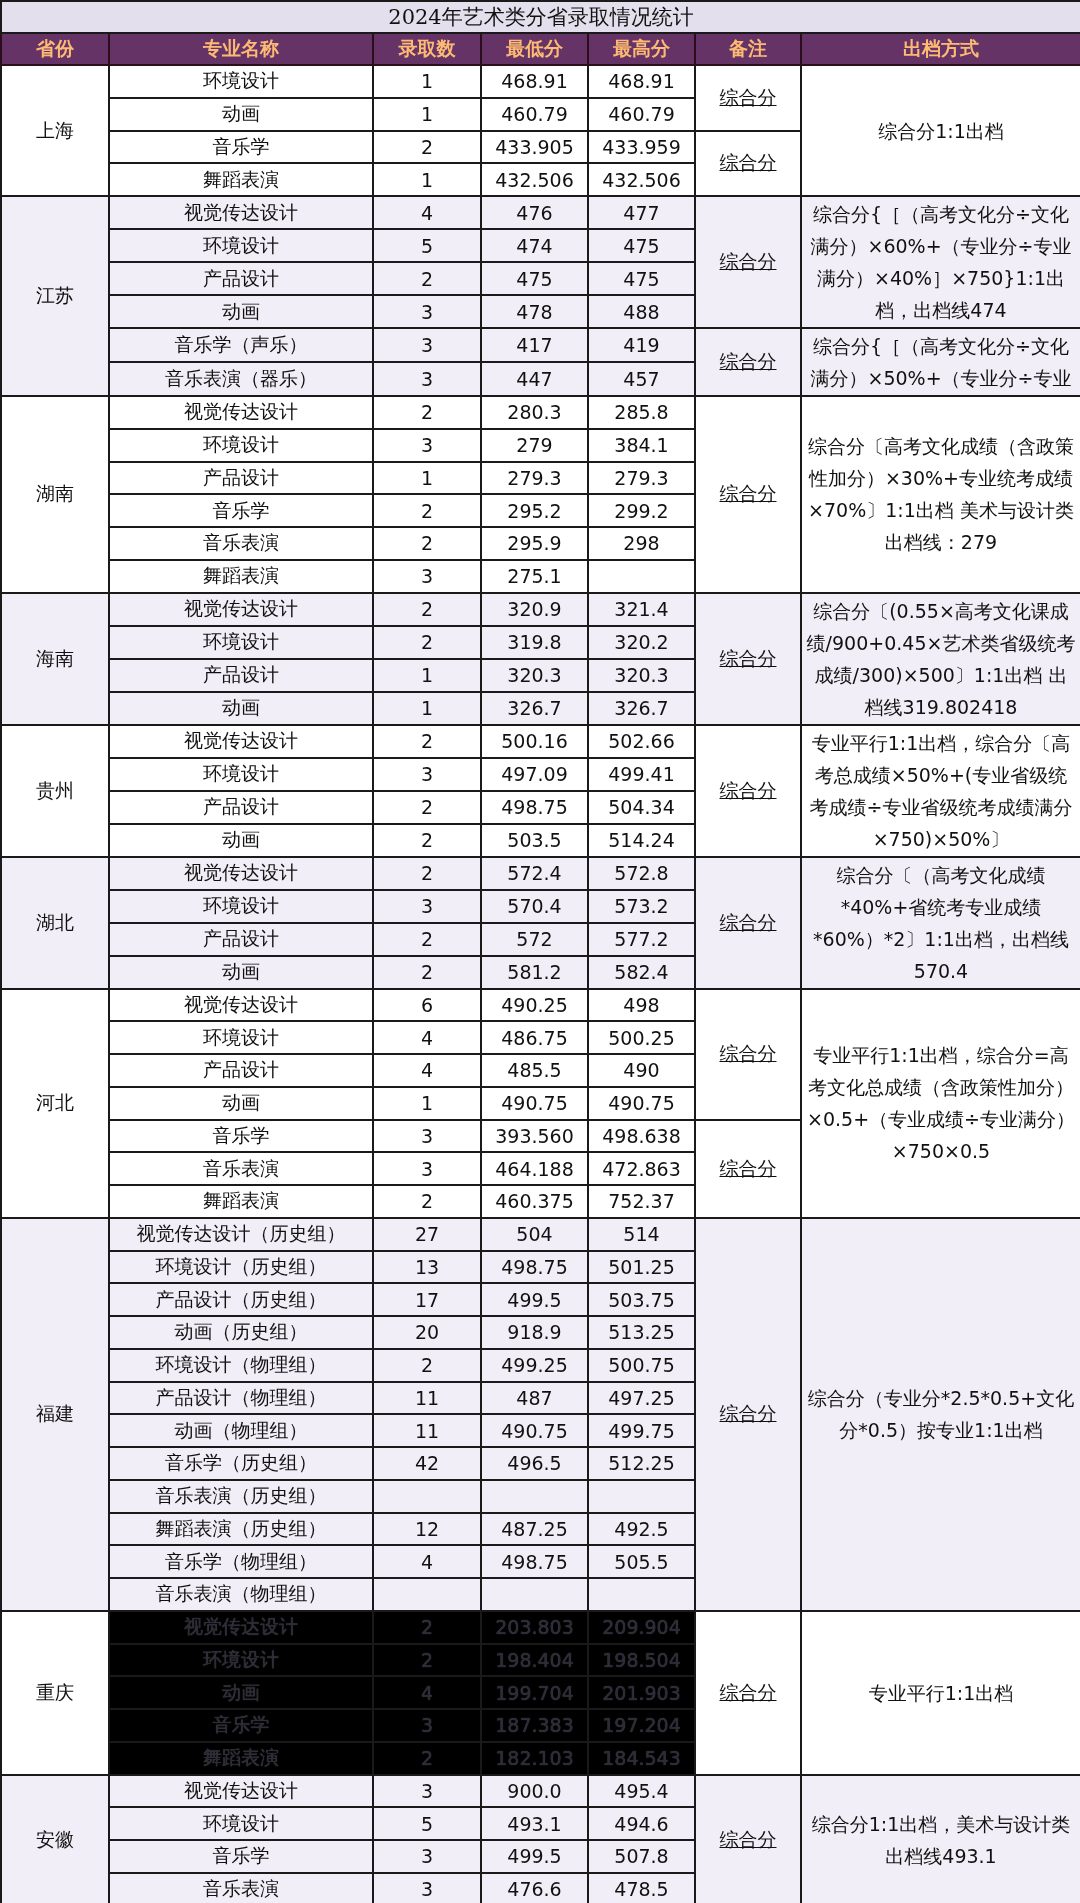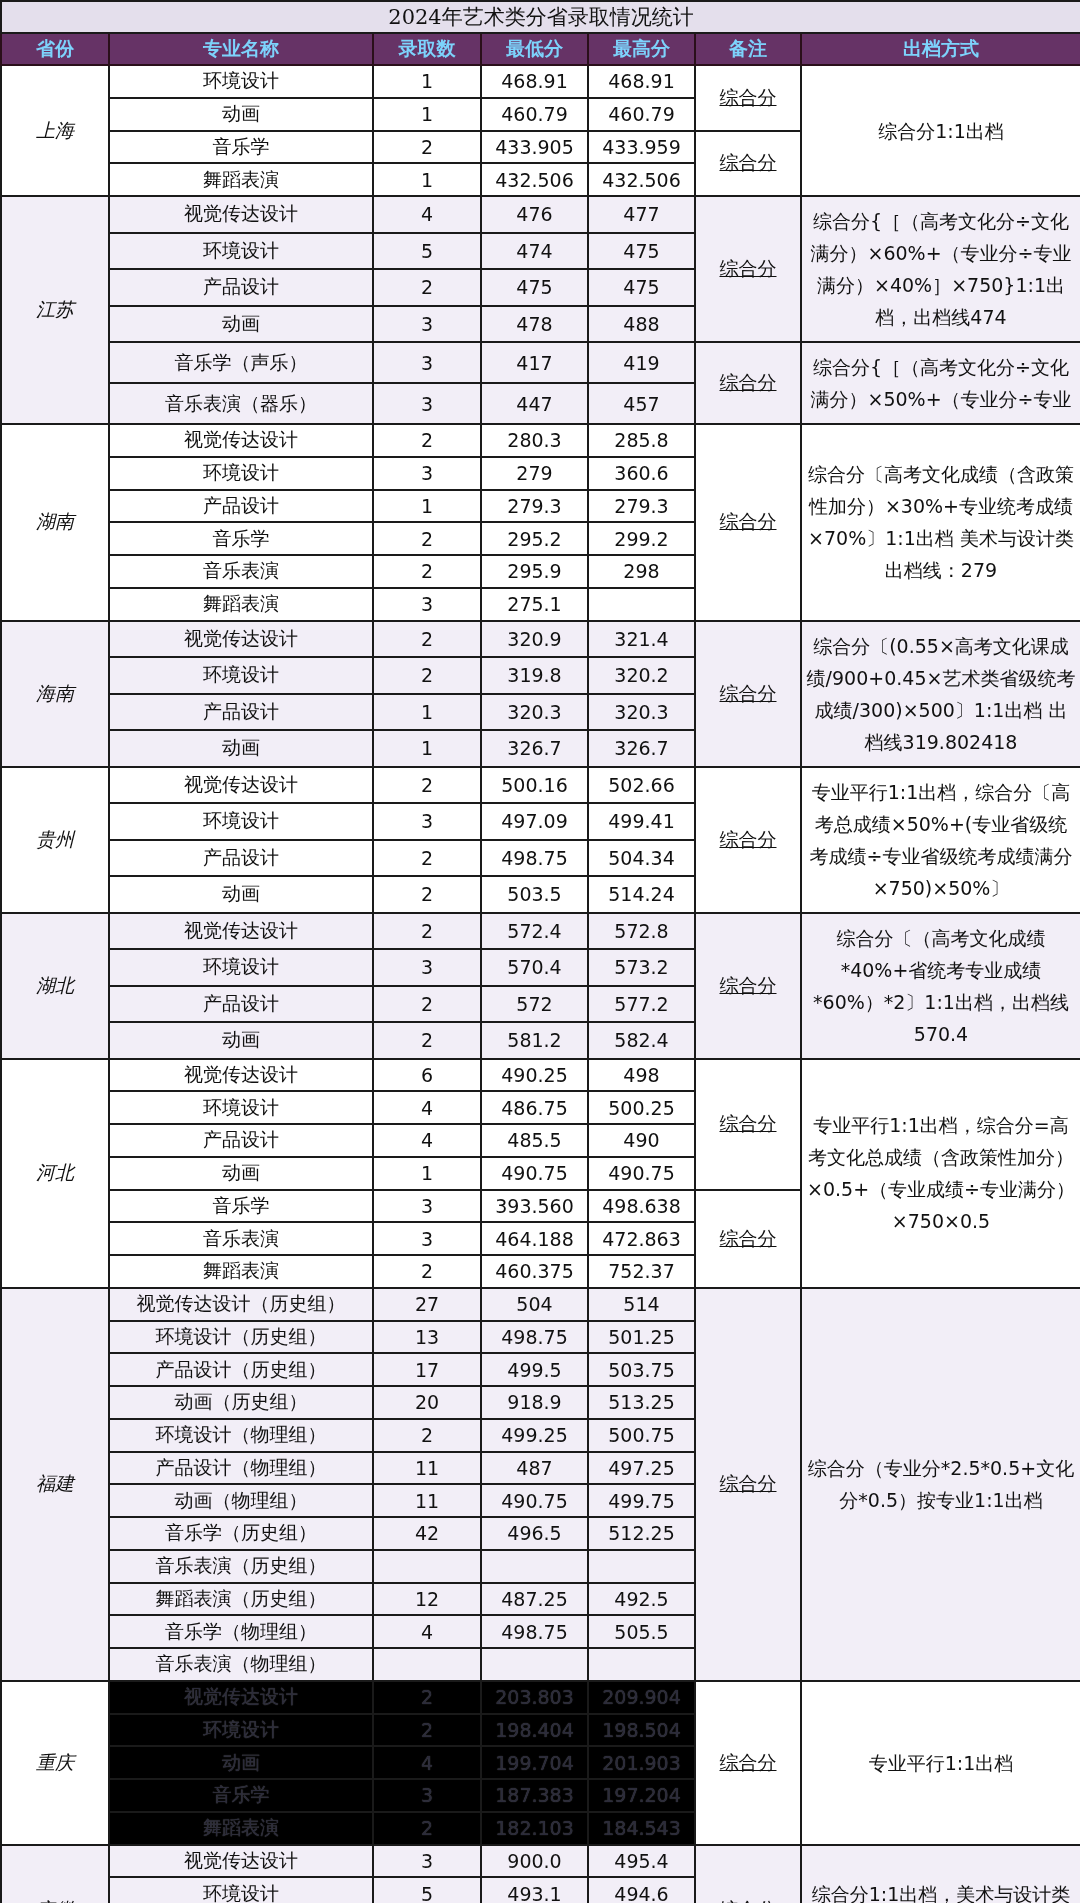--- a/index.html
+++ b/index.html
@@ -1,24 +1,24 @@
 <!DOCTYPE html>
 <html><head>
 <meta charset="utf-8">
 <style>
   html, body { margin:0; padding:0; background:#fff; }
   body { width:1080px; height:1903px; overflow:hidden; font-family:"DejaVu Sans","Liberation Sans",sans-serif; }
   #sheet { position:relative; width:1080px; height:1903px; }
   table { border-collapse:collapse; table-layout:fixed; width:1080px; position:absolute; left:0; top:0; }
   td { border:2px solid #1a1a1a; text-align:center; vertical-align:middle; padding:0; overflow:hidden; color:#111; }
   .title td { height:30px; background:#E4DFEC; font-family:"DejaVu Serif","Liberation Serif",serif; font-size:21px; }
-  .head td { height:30px; background:#663366; color:#7dd3fc; font-weight:bold; font-size:19px; border-color:#2a0f1a; }
+  .head td { height:30px; background:#663366; color:#fdba74; font-weight:bold; font-size:19px; border-color:#2a0f1a; }
   .row td { height:30.75px; font-size:19px; }
-  .prov { font-size:20px;font-style:italic; }
-  .method { font-size:16px; line-height:32px; padding:8px 4px; }
+  .prov { font-size:20px; }
+  .method { font-size:16px; line-height:32px; padding:1px 4px; }
   .note { font-size:19px;text-decoration:underline; }
   .alt td { background:#F2EEF7; }
   .white td { background:#fff; }
   td.dark { background:#000 !important; color:#2b2b3a; text-shadow:0 0 1px #555; }
   td.prov-dark { background:#fff !important; }
 </style>
 </head>
 <body>
 
 <div id="sheet">
@@ -120,21 +120,21 @@
           <td>2</td>
           <td>280.3</td>
           <td>285.8</td>
           <td class="note" rowspan="6">综合分</td>
           <td class="method" rowspan="6">综合分〔高考文化成绩（含政策性加分）×30%+专业统考成绩×70%〕1:1出档 美术与设计类出档线：279</td>
         </tr>
         <tr class="row white">
           <td>环境设计</td>
           <td>3</td>
           <td>279</td>
-          <td>360.6</td>
+          <td>384.1</td>
         </tr>
         <tr class="row white">
           <td>产品设计</td>
           <td>1</td>
           <td>279.3</td>
           <td>279.3</td>
         </tr>
         <tr class="row white">
           <td>音乐学</td>
           <td>2</td>

